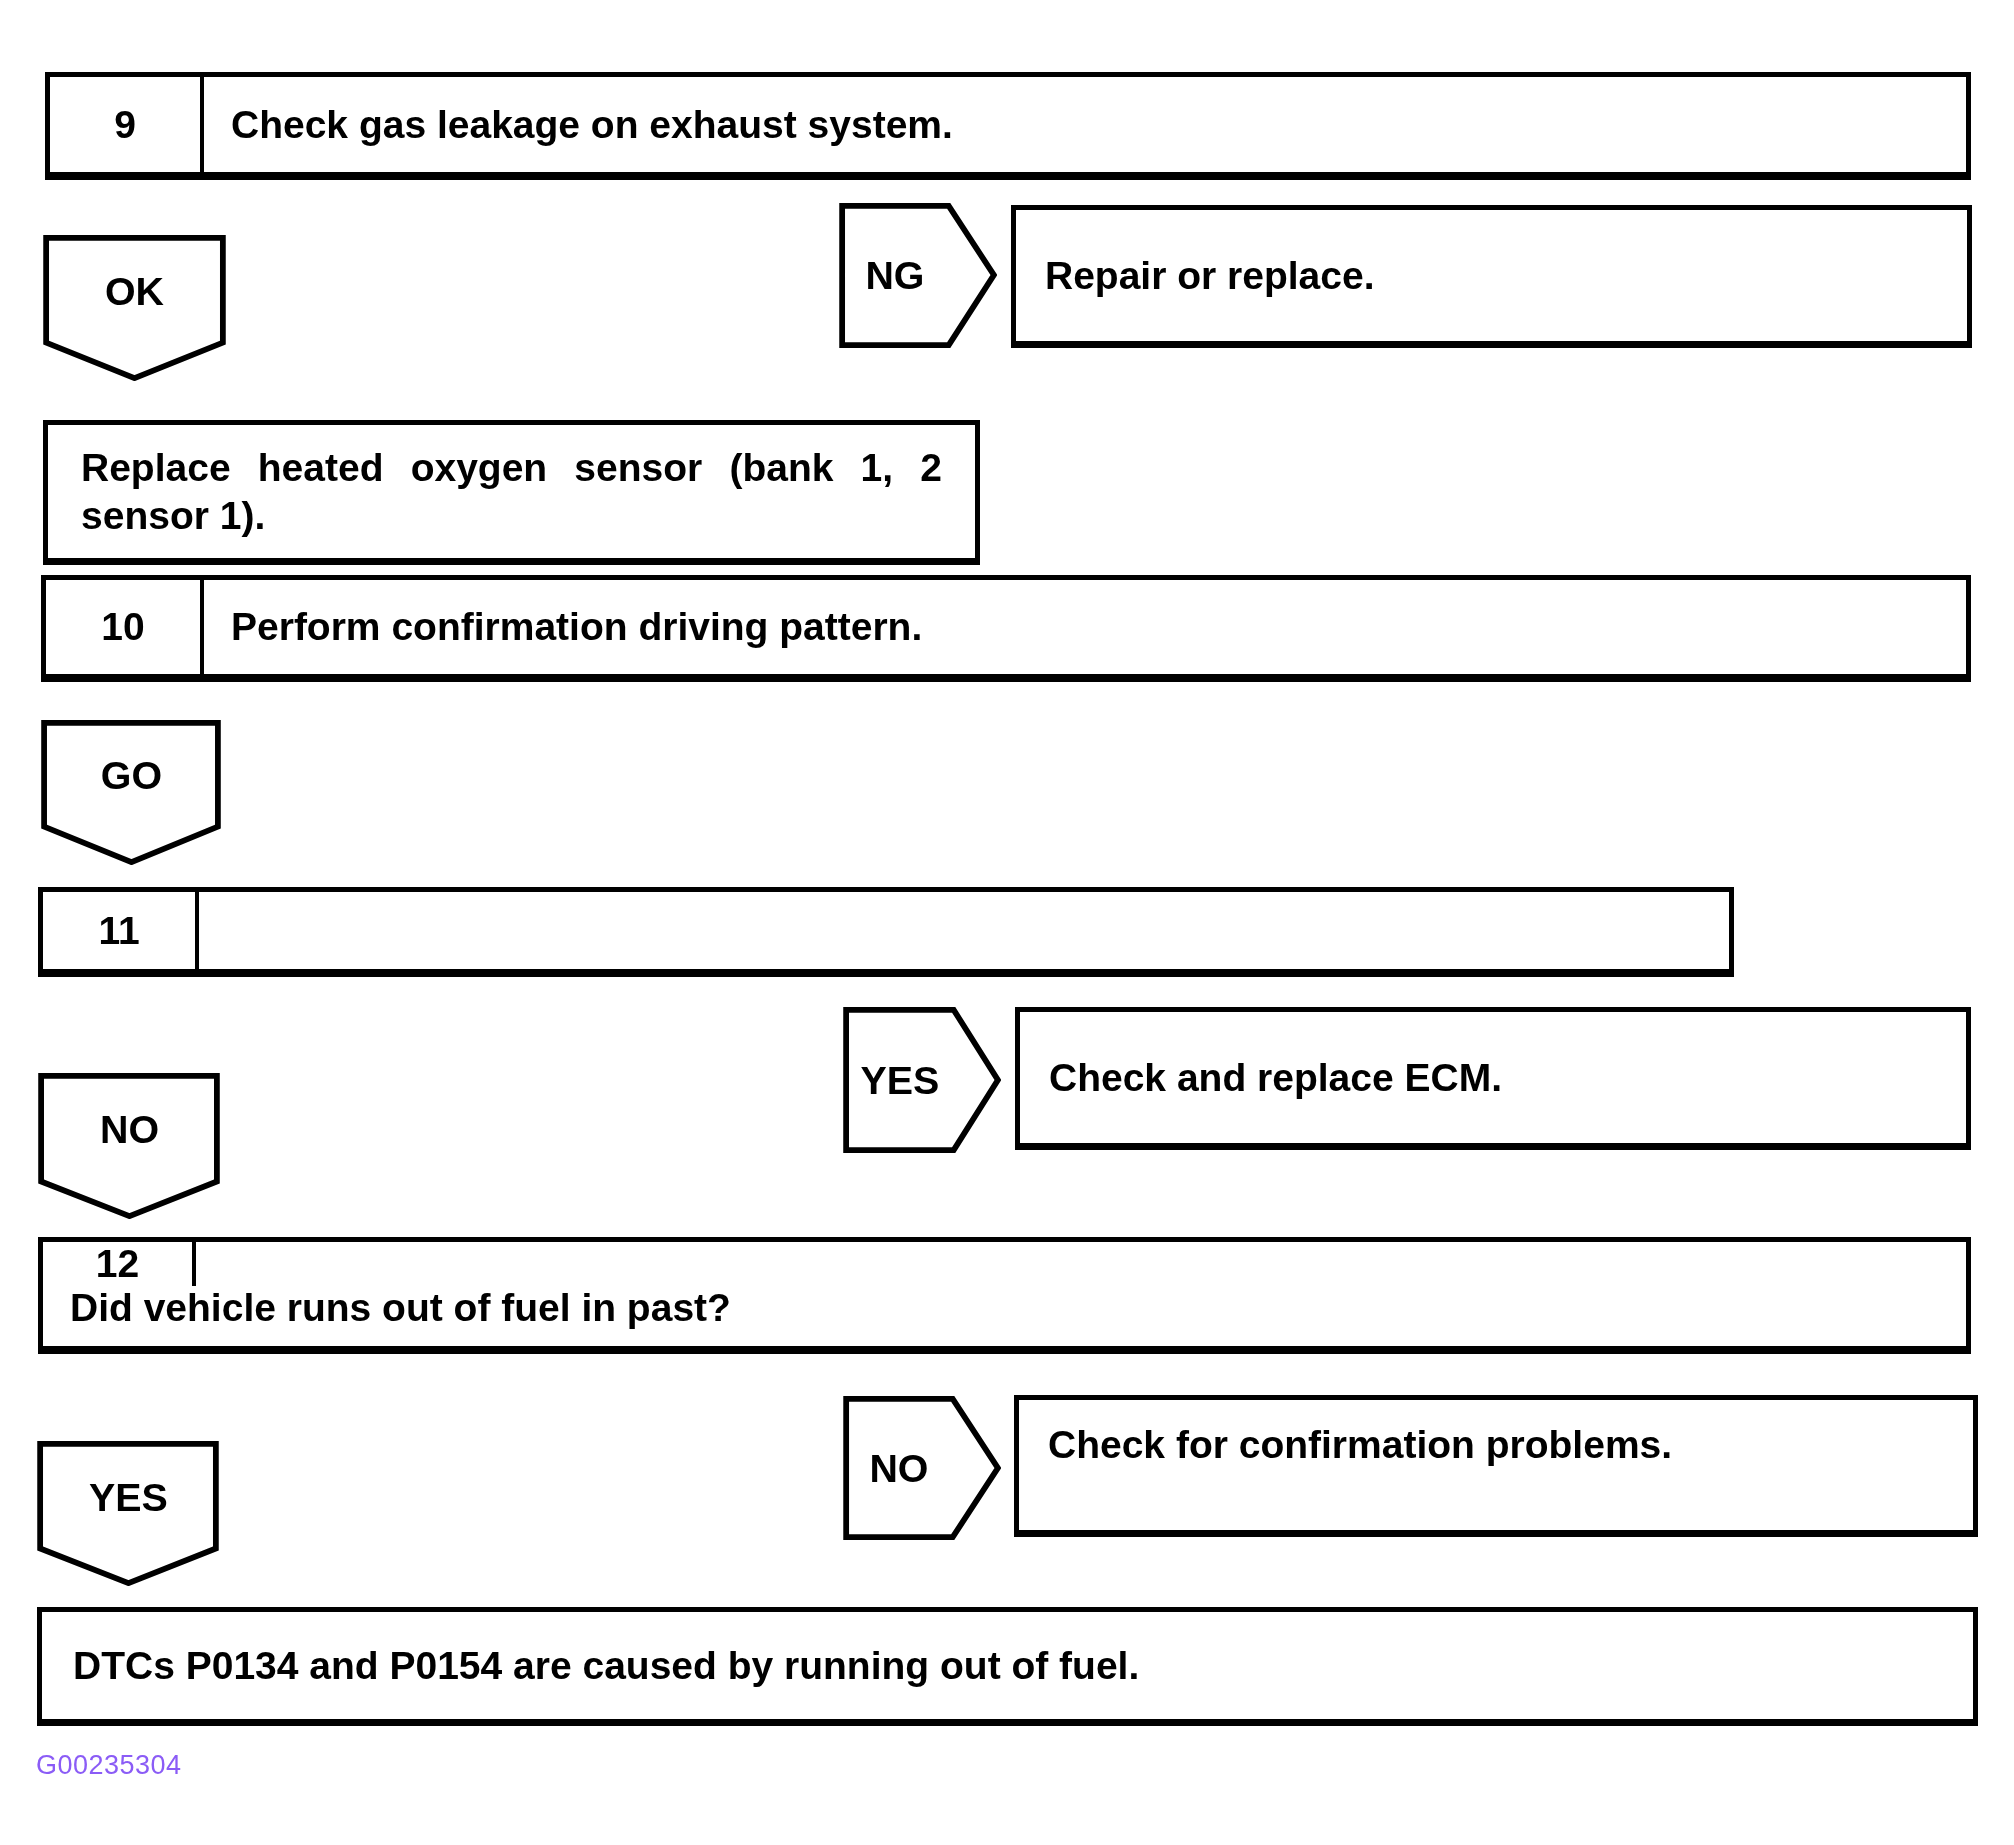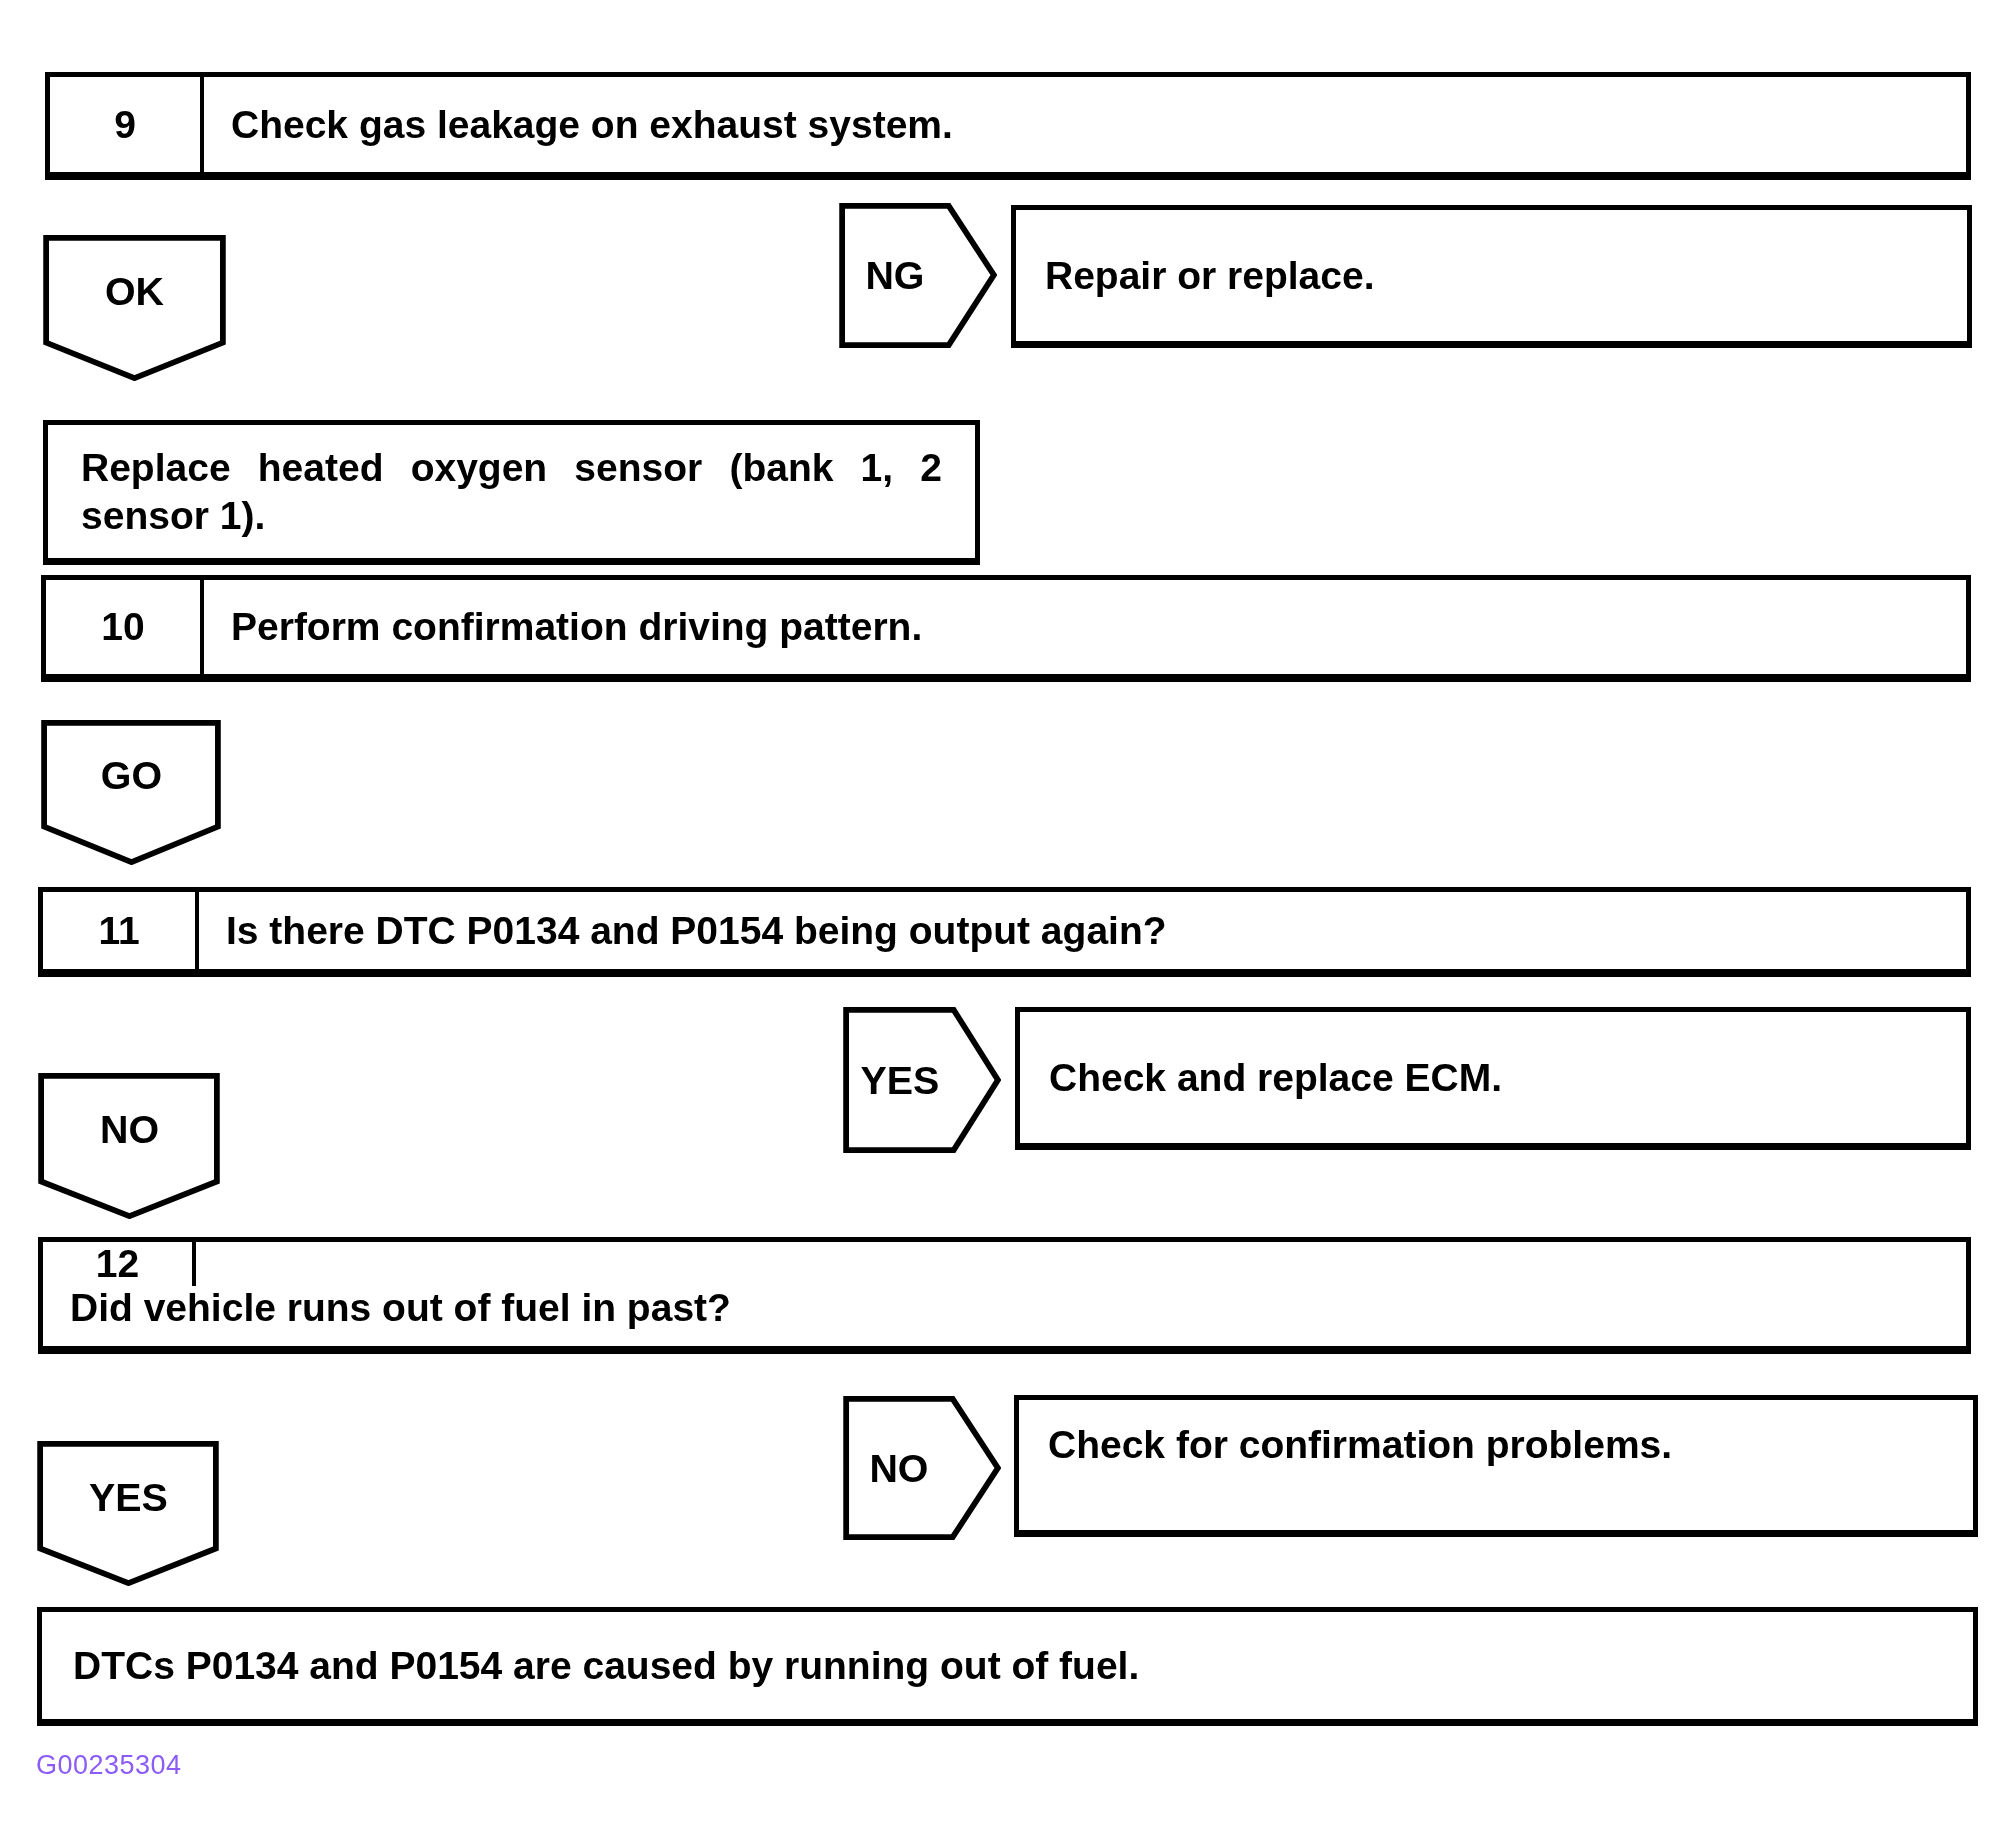--- a/index.html
+++ b/index.html
@@ -118,23 +118,22 @@
   <div class="abs stepbox" style="left:41px; top:575px; width:1930px; height:107px;">
     <div class="numcell" style="width:154px;">10</div>
     <div class="qcell">Perform confirmation driving pattern.</div>
   </div>
 
   <svg class="abs pent" style="left:41px; top:720px;" width="180" height="145" viewBox="0 0 187 151">
     <polygon points="3,3 184,3 184,111 94,148 3,111"></polygon>
     <text x="94" y="57" dominant-baseline="central">GO</text>
   </svg>
 
-  <div class="abs stepbox" style="left:38px; top:887px; width:1933px; height:90px;text-align:center;">
+  <div class="abs stepbox" style="left:38px; top:887px; width:1696px; height:90px;text-align:center;">
     <div class="numcell" style="width:152px;">11</div>
-    <div class="qcell">Is there DTC P0134 and P0154 being output again?</div>
   </div>
 
   <svg class="abs pent" style="left:843px; top:1007px;" width="158" height="146" viewBox="0 0 164 152">
     <polygon points="3,3 115,3 161,76 115,149 3,149"></polygon>
     <text x="59" y="76" dominant-baseline="central">YES</text>
   </svg>
 
   <div class="abs resultbox" style="left:1015px; top:1007px; width:956px; height:143px;">Check and replace ECM.</div>
 
   <svg class="abs pent" style="left:38px; top:1073px;" width="182" height="146" viewBox="0 0 189 152">

